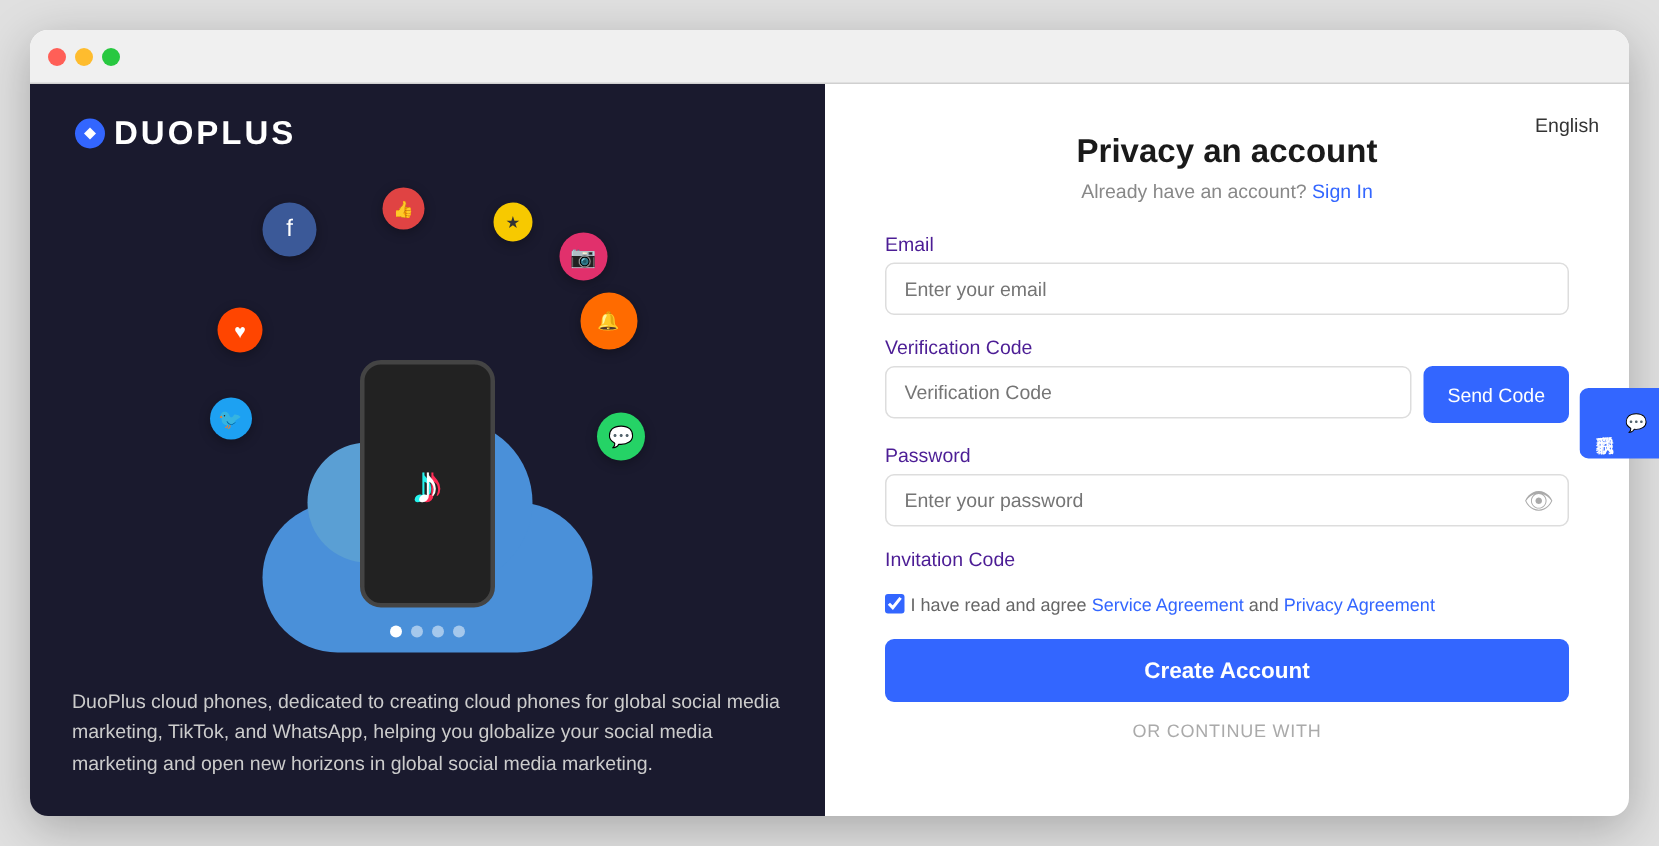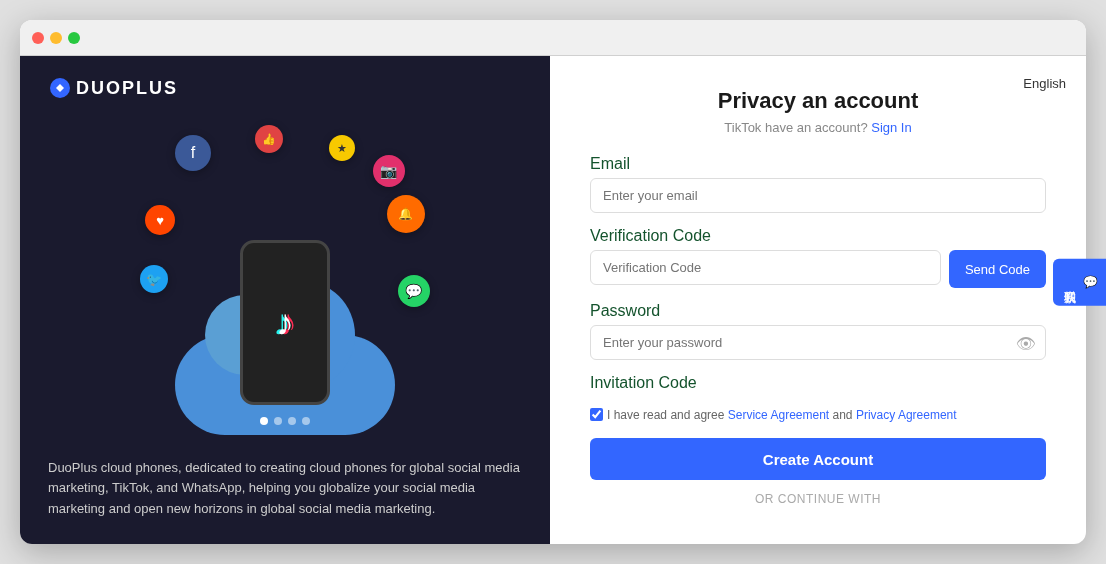--- a/index.html
+++ b/index.html
@@ -66,21 +66,21 @@
       display: flex;
       align-items: center;
       gap: 4px;
     }
     .logo-icon {
       width: 24px;
       height: 24px;
     }
     .logo-text {
       color: #fff;
-      font-size: 18px;
+      font-size: 22px;
       font-weight: 700;
       letter-spacing: 2px;
     }
     .left-panel .description {
       color: #ccc;
       font-size: 13px;
       line-height: 1.6;
       z-index: 2;
     }
     
@@ -211,22 +211,22 @@
       margin-bottom: 20px;
     }
     .form-subtitle a {
       color: #3366ff;
       text-decoration: none;
     }
     .form-group {
       margin-bottom: 14px;
     }
     .form-label {
-      font-size: 16px;
-      color: #14532d;
+      font-size: 13px;
+      color: #4c1d95;
       margin-bottom: 5px;
       display: block;
       font-weight: 500;
     }
     .form-input {
       width: 100%;
       height: 35px;
       border: 1px solid #ddd;
       border-radius: 6px;
       padding: 0 12px;
@@ -383,21 +383,21 @@
     </div>
 
     <div class="right-panel">
 
       
       <div class="lang-selector">English</div>
 
       
       <h1 class="form-title">Privacy an account</h1>
       <p class="form-subtitle">
-        <span>TikTok have an account?</span>
+        <span>Already have an account?</span>
         <a href="#">Sign In</a>
       </p>
 
       
       <div class="form-group">
         <label class="form-label">Email</label>
         <input class="form-input" type="email" placeholder="Enter your email" style="">
       </div>
 
       

